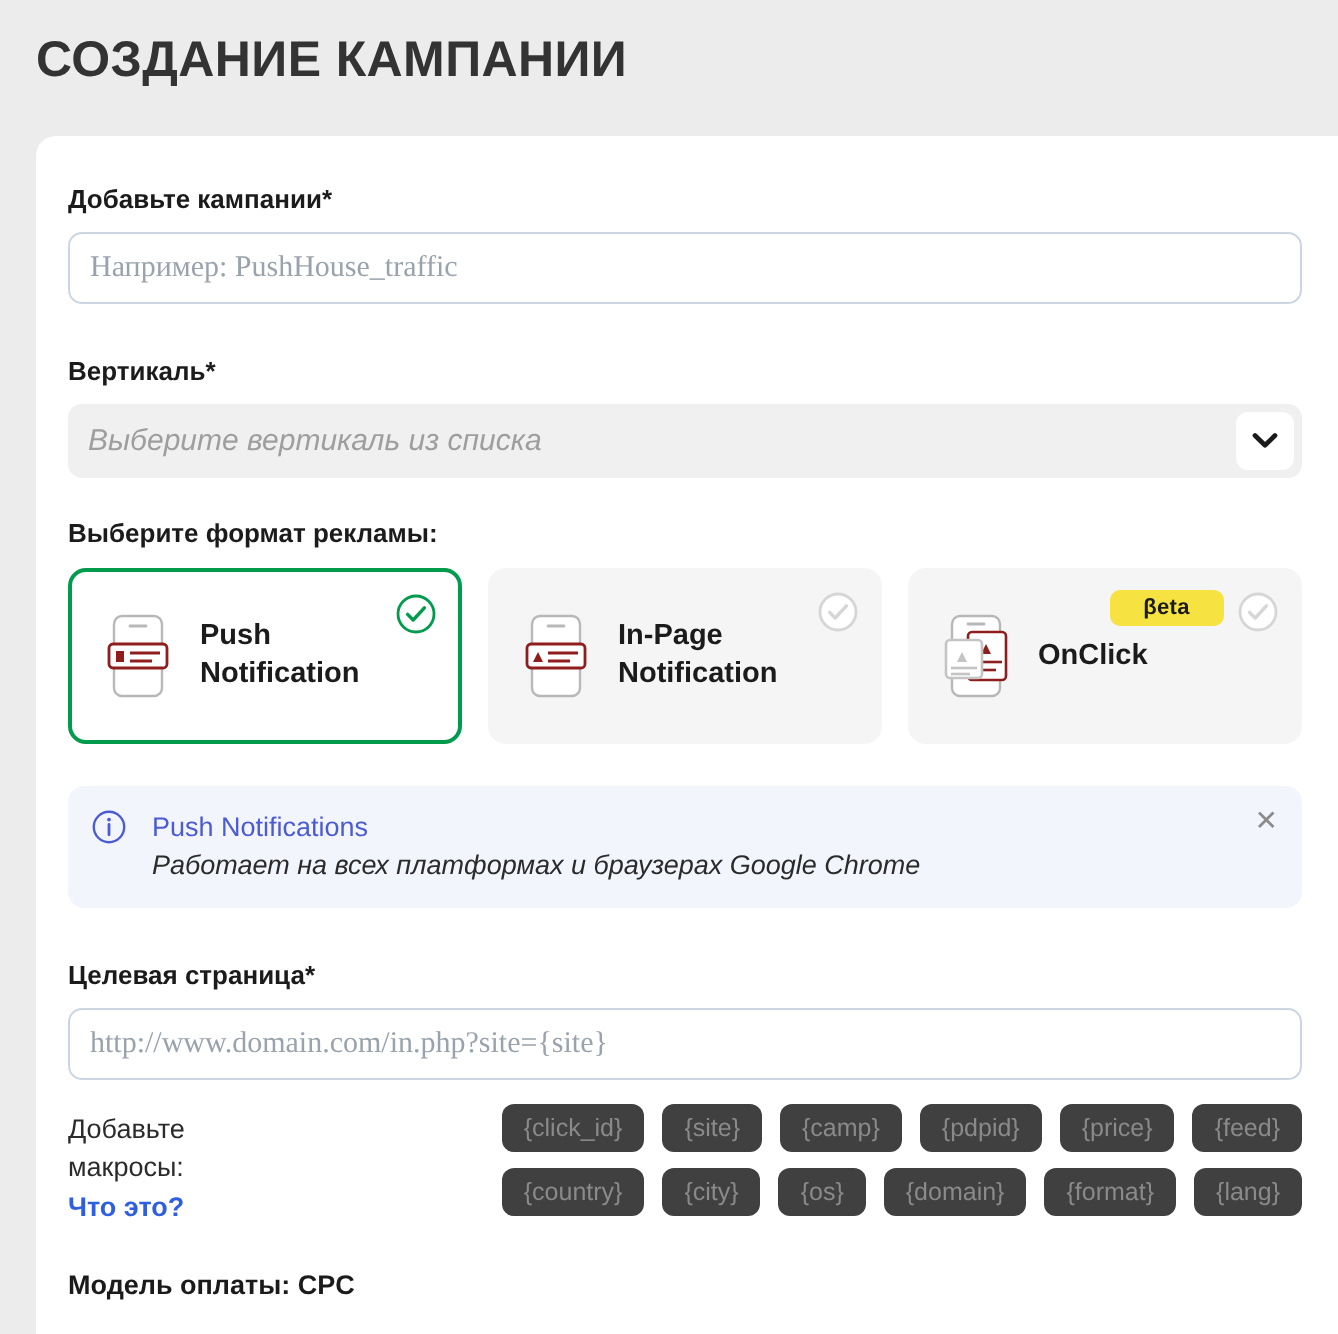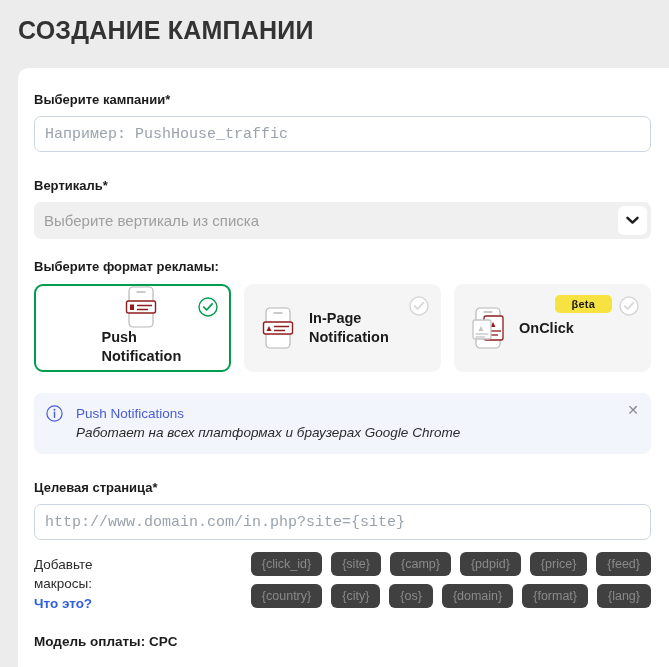--- a/index.html
+++ b/index.html
@@ -38,28 +38,28 @@
     display: block;
   }
 
   .text-input {
     width: 617px;
     height: 36px;
     border: 1px solid #ccd6e3;
     border-radius: 7px;
     background: #ffffff;
     font-size: 15px;
-    font-family: Liberation Mono, monospace;
+    font-family: Liberation Serif, serif;
     color: #2b2b2b;
     padding: 0 10px;
     outline: none;
   }
   .text-input::placeholder { color: #9aa3ad; }
 
-  .select-wrap { position: relative; width: 617px; height: 37px; margin-bottom: 0; }
+  .select-wrap { position: relative; width: 617px; height: 37px; margin-bottom: 0; font-style: italic; }
   .select-field {
     width: 617px; height: 37px;
     background: #f0f0f0;
     border: none;
     border-radius: 7px;
     font-size: 15px;
     font-family: "Liberation Sans", sans-serif;
     color: #9e9e9e;
     padding: 0 40px 0 10px;
     display: flex; align-items: center;
@@ -83,21 +83,20 @@
     width: 197px; height: 88px;
     border-radius: 9px;
     background: #f5f5f5;
     border: 1px solid transparent;
     display: flex; align-items: center;
     padding-left: 16px;
   }
   .format-card.selected {
     background: #ffffff;
     border: 2px solid #009b4d;
-    flex-direction: column;
   }
   .fmt-icon { width: 34px; height: 42px; flex: 0 0 34px; }
   .fmt-label {
     font-size: 14.5px;
     font-weight: bold;
     color: #1b1b1b;
     margin-left: 14px;
     line-height: 1.3;
     max-width: 92px;
   }
@@ -174,21 +173,21 @@
 </style>
 </head>
 <body>
 
 <div class="page">
 
   <div class="page-title">СОЗДАНИЕ КАМПАНИИ</div>
 
   <div class="card">
 
-    <label class="field-label">Выберите кампании*</label>
+    <label class="field-label">Добавьте кампании*</label>
     <input class="text-input" type="text" placeholder="Например: PushHouse_traffic" style="">
 
     <div class="spacer-26"></div>
 
     <label class="field-label">Вертикаль*</label>
     <div class="select-wrap">
       <div class="select-field">Выберите вертикаль из списка</div>
       <div class="select-chevron">
         <svg width="13" height="9" viewBox="0 0 13 9">
             <path d="M1.5 1.8 L6.5 6.6 L11.5 1.8" stroke="#1b1b1b" stroke-width="2.4" fill="none" stroke-linecap="round" stroke-linejoin="round"></path>

